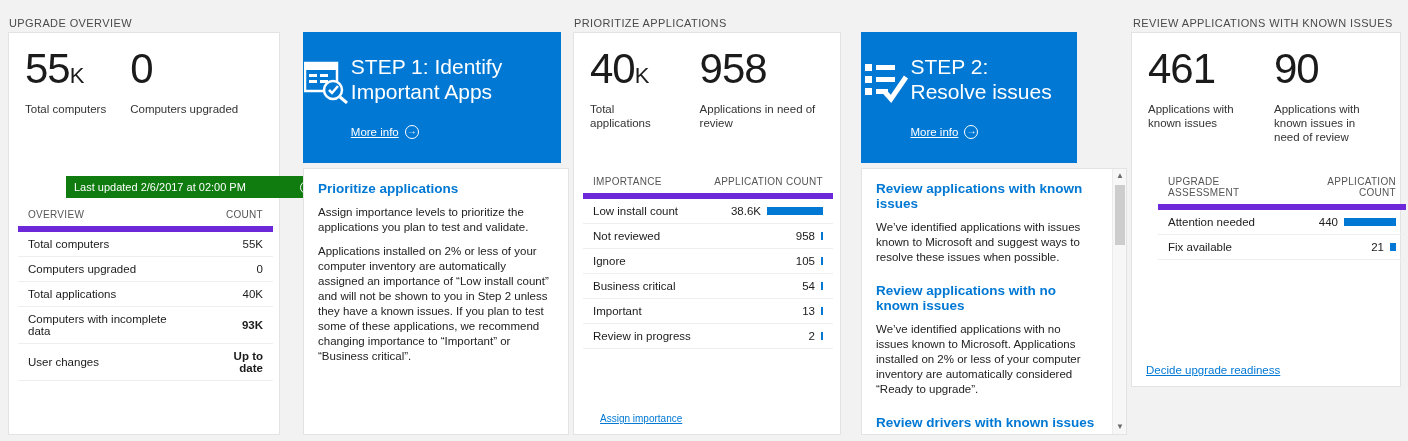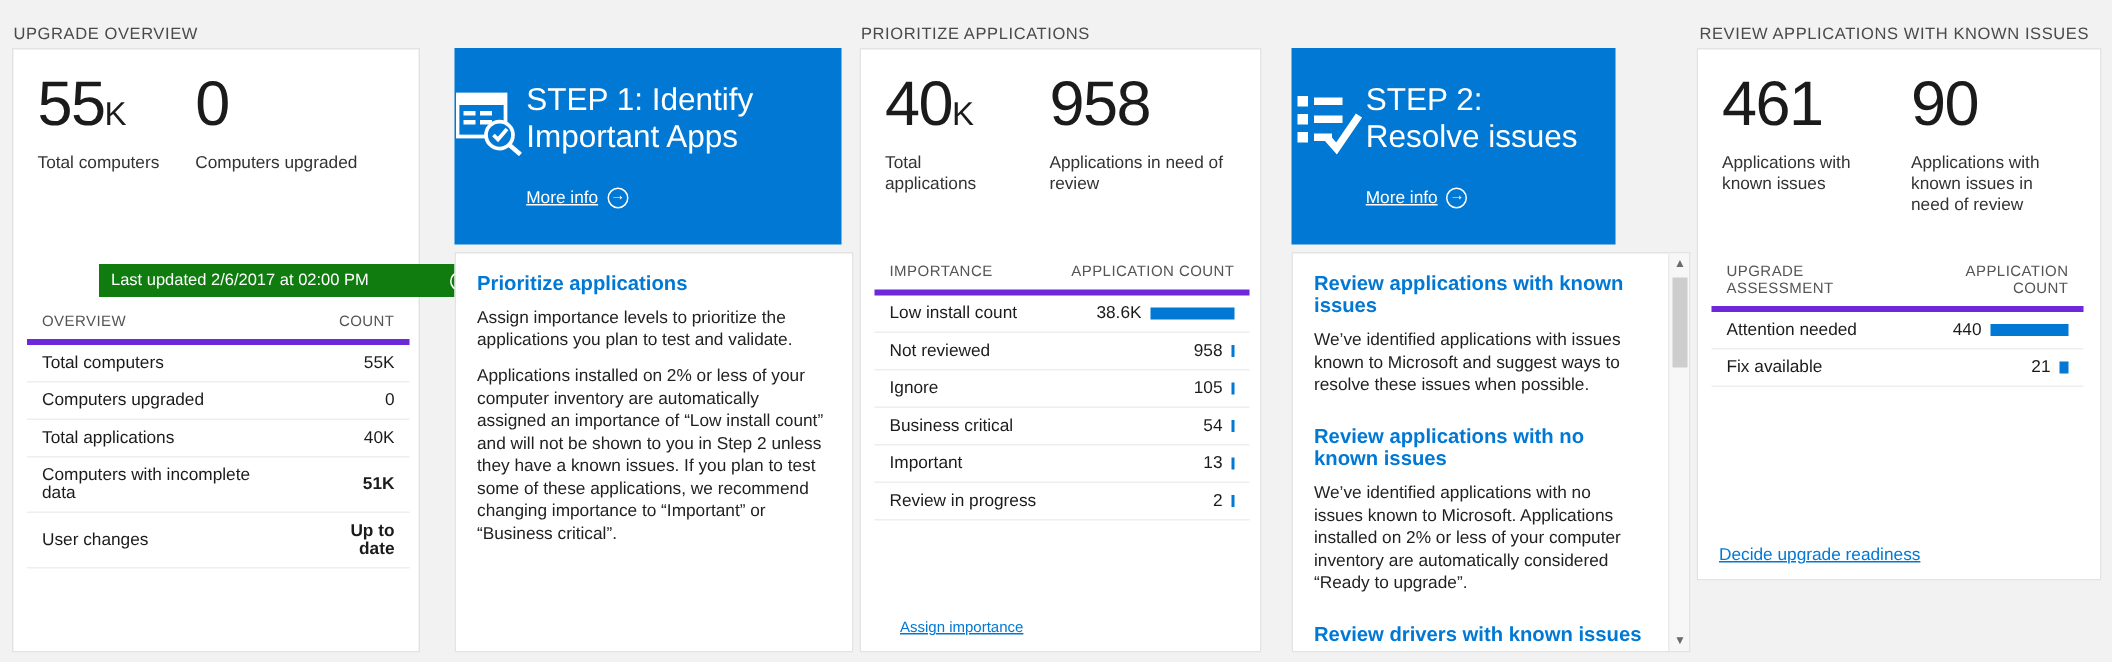--- a/index.html
+++ b/index.html
@@ -48,21 +48,21 @@
     display: flex; align-items: center; padding: 0 8px; margin-left: 48px;
   }
   .updated-bar .q {
     margin-left: auto; width: 13px; height: 13px; border-radius: 50%;
     border: 1px solid #fff; font-size: 9px; line-height: 12px; text-align: center;
   }
   .tbl { width: 100%; border-collapse: collapse; font-size: 11.5px; }
   .tbl th {
     text-align: left; font-weight: 400; color: #555; font-size: 10px;
     text-transform: uppercase; letter-spacing: .3px;
-    padding: 6px 10px; border-bottom: 4px solid #6d28d9;
+    padding: 6px 10px; border-bottom: 6px solid #6d28d9;
   }
   .tbl th.r, .tbl td.r { text-align: right; }
   .tbl td {
     padding: 6px 10px; border-bottom: 1px solid #eee; color: #1b1b1b;
   }
   .red { color: #d13438; font-weight: bold; }
   .green { color: #107c10; font-weight: bold; }
   #overview-table-wrap { position: absolute; left: 9px; top: 170px; width: 255px; }
 
   
@@ -121,21 +121,21 @@
   }
   .scroll-arrow.up { top: 0; }
   .scroll-arrow.down { bottom: 0; }
   .scroll-thumb {
     position: absolute; left: 2px; top: 16px; width: 10px; height: 60px;
     background: #cdcdcd;
   }
 
   
   #card-known { left: 1131px; top: 32px; width: 270px; height: 355px; }
-  #assessment-wrap { position: absolute; left: 9px; top: 137px; width: 248px; }
+  #assessment-wrap { position: absolute; left: 26px; top: 137px; width: 248px; }
   .decide-link {
     position: absolute; left: 14px; bottom: 10px; font-size: 11.5px;
     color: #0078d4; text-decoration: underline; cursor: pointer;
   }
   svg { display: block; }
 </style>
 </head>
 <body>
 
 <div class="board">
@@ -177,21 +177,21 @@
           <tr>
             <td>Computers upgraded</td>
             <td class="r">0</td>
           </tr>
           <tr>
             <td>Total applications</td>
             <td class="r">40K</td>
           </tr>
           <tr>
             <td>Computers with incomplete data</td>
-            <td class="r red">51K</td>
+            <td class="r red">93K</td>
           </tr>
           <tr>
             <td>User changes</td>
             <td class="r green">Up to date</td>
           </tr>
         </tbody>
       </table>
     </div>
   </div>
 

